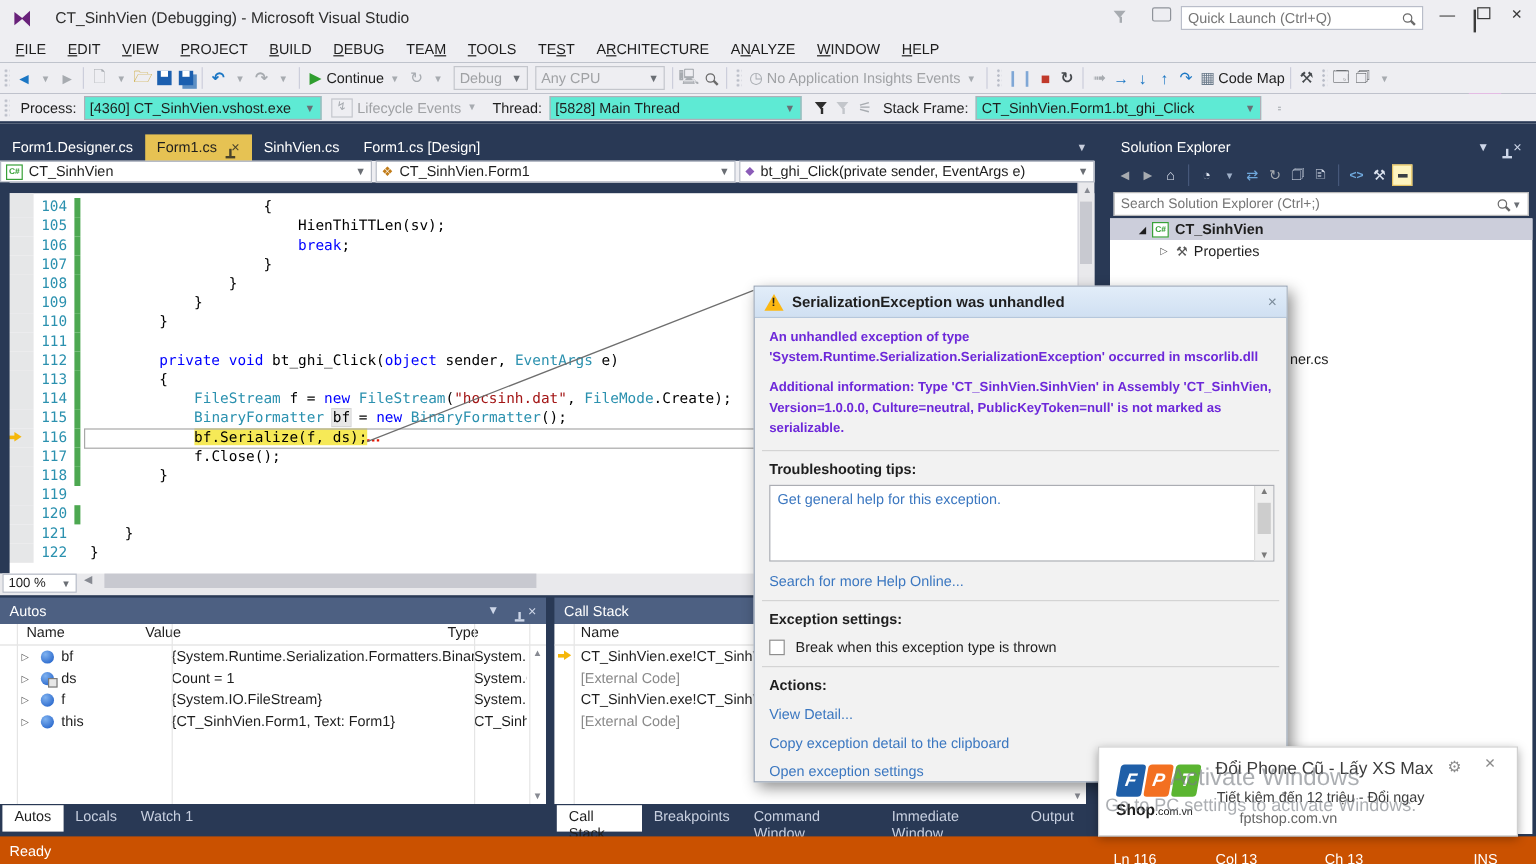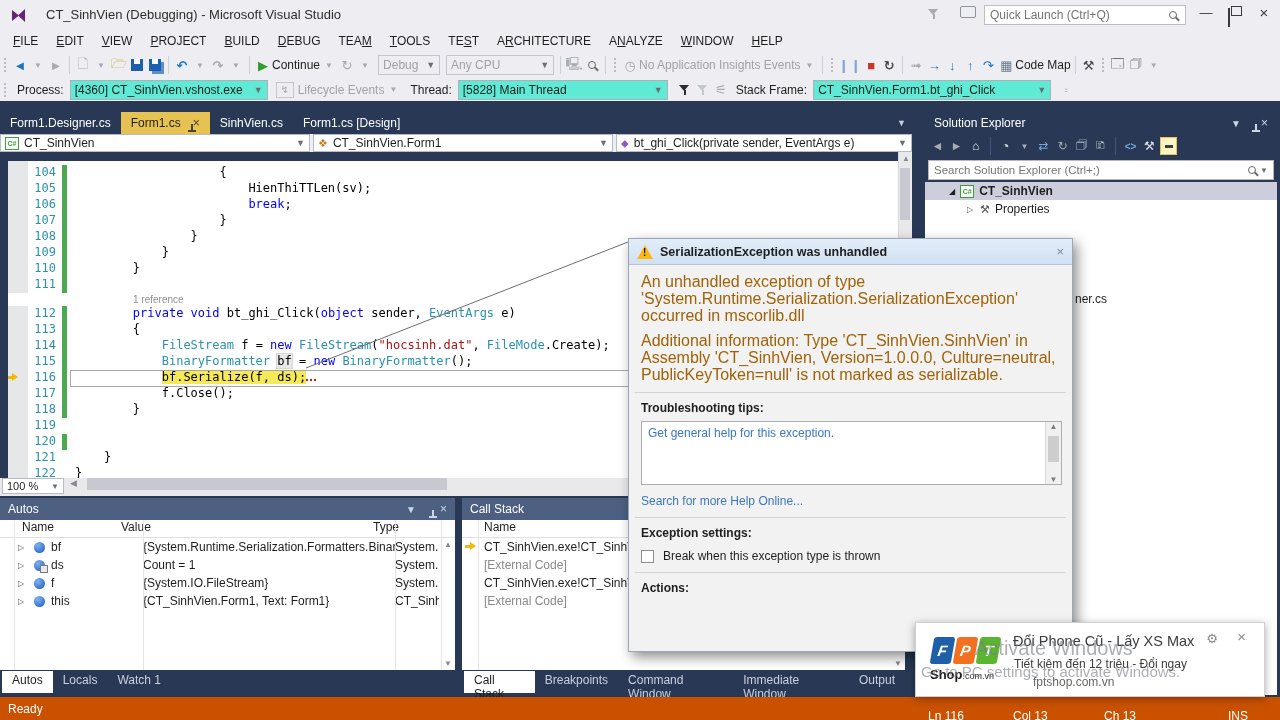--- a/index.html
+++ b/index.html
@@ -97,21 +97,21 @@
   .trow { height:18px; display:flex; align-items:center; }
   .trow.sel { background:#cccedb; }
   .csicon { width:14px; height:13px; border:1px solid #37a037; color:#37a037; font-size:7px; font-weight:bold; text-align:center; line-height:11px; background:#fff; flex:none; }
 
   
   .dlg { left:628px; top:238px; width:445px; height:414px; background:#f2f2f2; border:1px solid #9aa7b8; box-shadow:4px 5px 12px rgba(0,0,0,.45); z-index:10; }
   .dlg-hdr { height:26px; background:linear-gradient(#e2edf9,#d0e0f2); border-bottom:1px solid #b5c7dc; display:flex; align-items:center; padding:0 8px; gap:7px; }
   .dlg-title { font-size:12.5px; font-weight:bold; }
   .warn-tri { width:0; height:0; border-left:8px solid transparent; border-right:8px solid transparent; border-bottom:14px solid #fcb812; position:relative; }
   .warn-tri::after { content:'!'; position:absolute; left:-2px; top:2px; font-size:10px; font-weight:bold; color:#1e1e1e; }
-  .dlg-p { font-size:16px; color:#a16207; width:425px; margin:8px 10px 0 12px; line-height:17px; }
+  .dlg-p { font-size:11px; color:#6d28d9; width:425px; margin:8px 10px 0 12px; line-height:17px;font-weight:bold; }
   .dlg-sec { font-size:12px; font-weight:bold; margin:8px 12px 0; }
   .dlg-hr { height:1px; background:#d4d4d4; margin:9px 6px 0; }
   .link { font-size:12px; color:#3b77c0; cursor:pointer; }
   .tipsbox { margin:6px 12px 0; width:421px; height:64px; background:#fff; border:1px solid #abadb3; position:relative; }
   .tips-sb { position:absolute; right:0; top:0; bottom:0; width:16px; background:#f0f0f0; border-left:1px solid #dcdcdc; display:flex; flex-direction:column; justify-content:space-between; align-items:center; font-size:8px; color:#7a7a7a; }
   .tips-thumb { position:absolute; right:2px; top:14px; width:11px; height:26px; background:#cdcdcd; }
   .chk { width:13px; height:13px; background:#fff; border:1px solid #8e8e8e; flex:none; }
 
   
   .ad { left:915px; top:622px; width:350px; height:75px; background:#fff; border:1px solid #d0d0d0; box-shadow:0 2px 8px rgba(0,0,0,.35); z-index:20; }
@@ -355,21 +355,20 @@
         <span class="clnum">110</span>
         <span class="cchg on"></span>
         <span class="ccode">        <span class="tk-p">}</span></span>
       </div>
       <div class="cline">
         <span class="cmargin"></span>
         <span class="clnum">111</span>
         <span class="cchg on"></span>
         <span class="ccode"></span>
       </div>
-      <div class="codelens" style="padding-left: 133px;">1 reference</div>
       <div class="cline">
         <span class="cmargin"></span>
         <span class="clnum">112</span>
         <span class="cchg on"></span>
         <span class="ccode">        <span class="tk-k">private</span><span class="tk-p"> </span><span class="tk-k">void</span><span class="tk-p"> bt_ghi_Click(</span><span class="tk-k">object</span><span class="tk-p"> sender, </span><span class="tk-t">EventArgs</span><span class="tk-p"> e)</span></span>
       </div>
       <div class="cline">
         <span class="cmargin"></span>
         <span class="clnum">113</span>
         <span class="cchg on"></span>
@@ -622,20 +621,25 @@
   </div>
   <div class="link" style="margin:9px 12px 0">Search for more Help Online...</div>
   <div class="dlg-hr"></div>
   <div class="dlg-sec">Exception settings:</div>
   <div class="flex" style="margin:9px 12px 0;gap:9px">
     <span class="chk"></span>
     <span style="font-size:12px">Break when this exception type is thrown</span>
   </div>
   <div class="dlg-hr"></div>
   <div class="dlg-sec">Actions:</div>
+  <div>
+      <div class="link" style="margin: 10px 12px 0px;">View Detail...</div>
+      <div class="link" style="margin: 10px 12px 0px;">Copy exception detail to the clipboard</div>
+      <div class="link" style="margin: 10px 12px 0px;">Open exception settings</div>
+    </div>
 </div>
 
 <div class="abs ad">
   <span class="abs" style="right:46px;top:8px;color:#8a8a8a;font-size:13px">⚙</span>
   <span class="abs" style="right:18px;top:5px;color:#8a8a8a;font-size:15px">×</span>
   <div class="abs flex" style="left:16px;top:14px">
     <span class="fpt-b" style="background: rgb(31, 95, 168);">F</span>
     <span class="fpt-b" style="background: rgb(243, 112, 33);">P</span>
     <span class="fpt-b" style="background: rgb(91, 181, 49);">T</span>
   </div>

